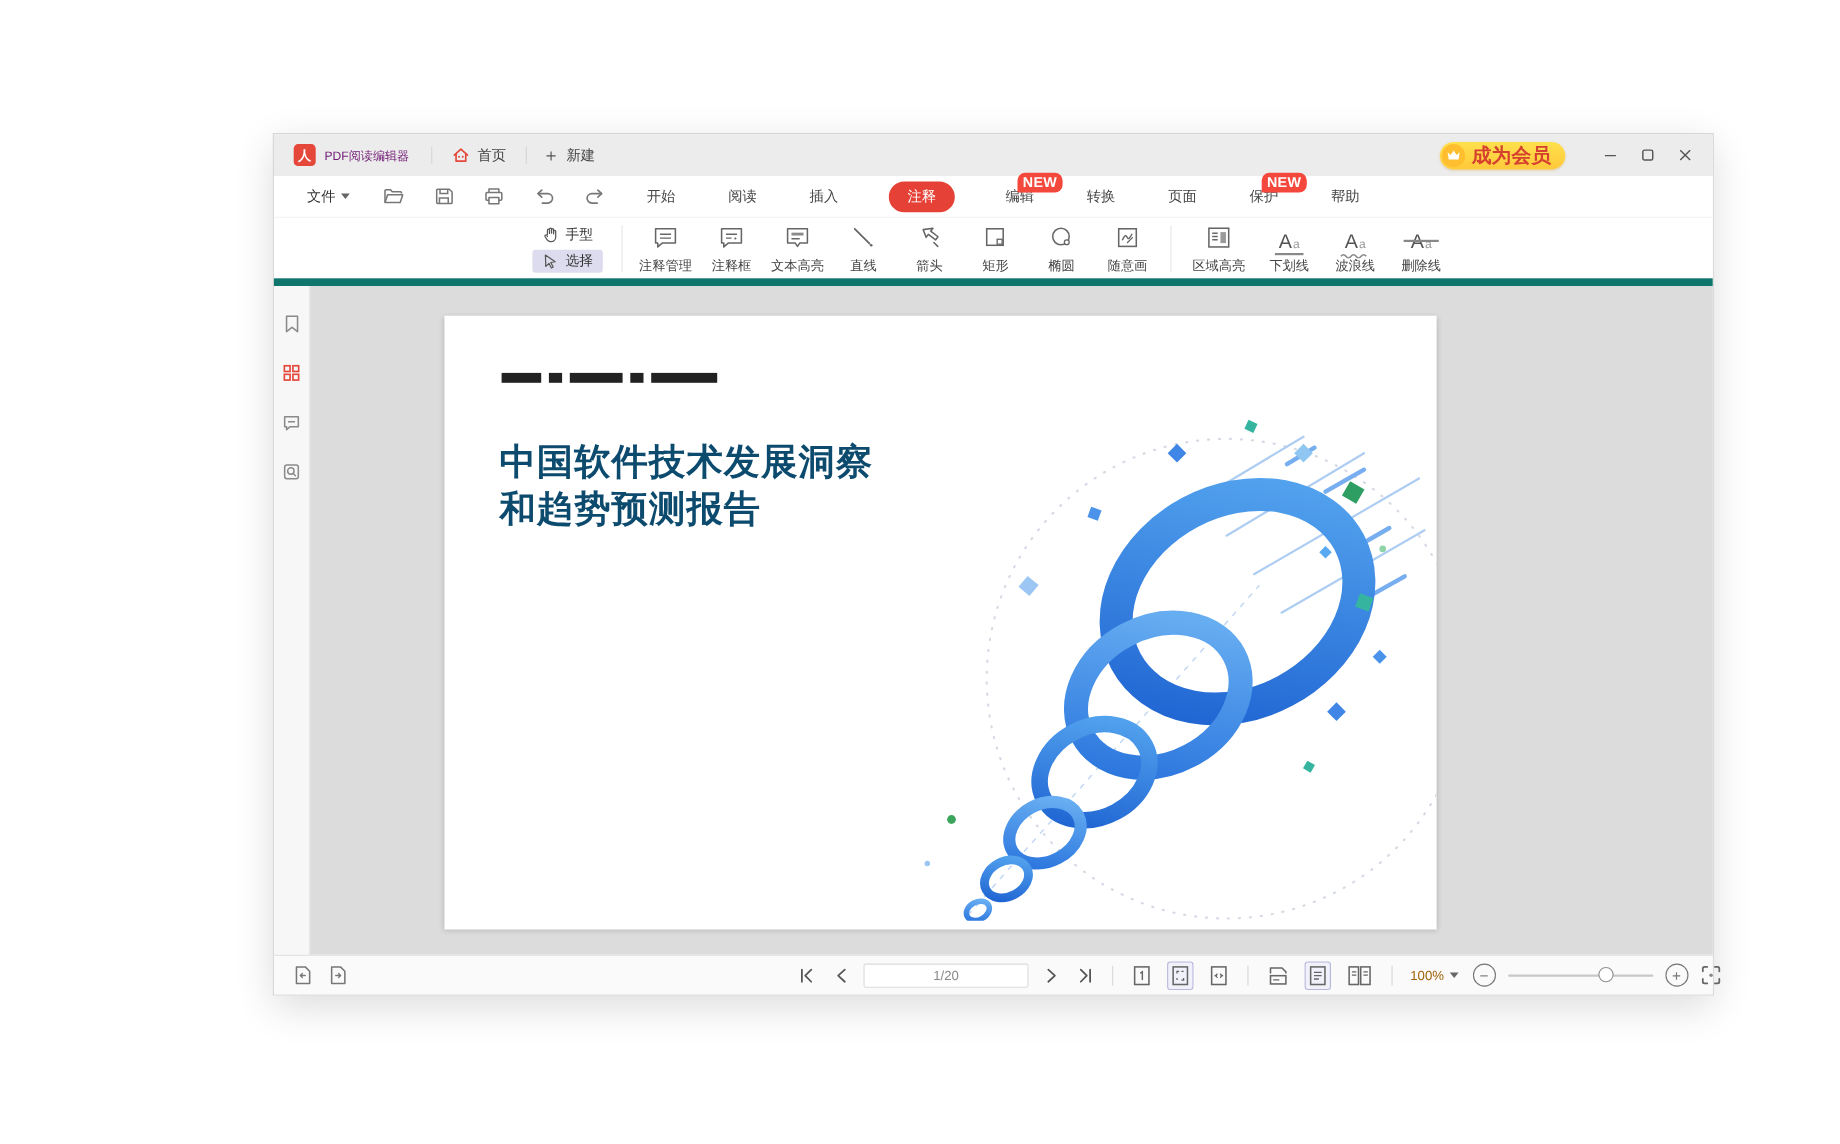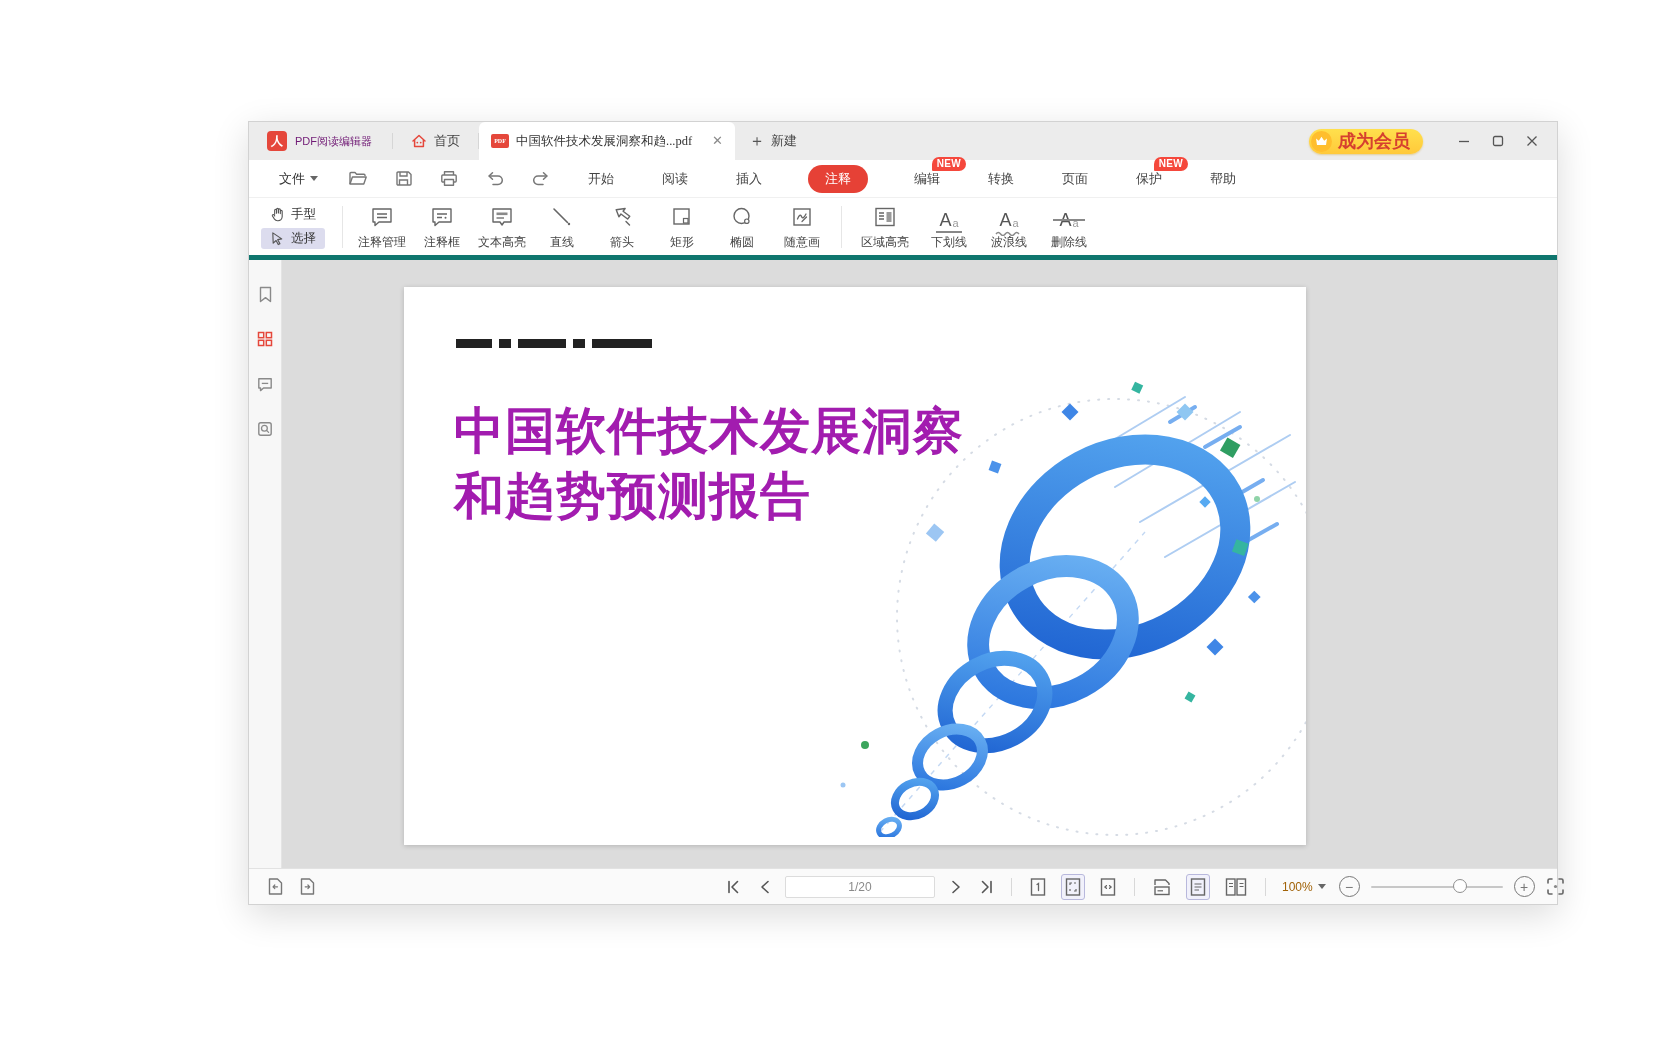--- a/index.html
+++ b/index.html
@@ -38,25 +38,25 @@
   .menubar { height:38px; flex:0 0 38px; background:#fff; display:flex; align-items:center;
     padding:0 22px 0 30px; border-bottom:1px solid #f0f0f0; }
   .file-btn { display:flex; align-items:center; gap:5px; font-size:13px; color:#333; margin-right:28px; }
   .caret-down { width:0; height:0; border-left:4px solid transparent; border-right:4px solid transparent; border-top:5px solid #666; }
   .qicons { display:flex; align-items:center; gap:24px; margin-right:34px; }
   .qbtn { width:22px; height:22px; display:flex; align-items:center; justify-content:center; }
   .menus { display:flex; align-items:center; gap:44px; }
   .menu-item { position:relative; font-size:13px; color:#444; padding:4px 2px; }
   .menu-item.active { background:#e64136; color:#fff; padding:5px 17px; border-radius:14px; }
   .new-badge { position:absolute; top:-9px; right:-24px; background:#f5483c; color:#fff;
-    font-size:10px; font-weight:bold; padding:1.5px 5px; border-radius:7px 7px 7px 1px; letter-spacing:.3px; }
+    font-size:13px; font-weight:bold; padding:1.5px 5px; border-radius:7px 7px 7px 1px; letter-spacing:.3px; }
 
   
-  .toolbar { height:62px; flex:0 0 62px; background:#fff; border-bottom:5px solid #0f766e;
-    display:flex; align-items:center; padding:0 12px; }
+  .toolbar { height:62px; flex:0 0 62px; background:#fff; border-bottom:7px solid #0f766e;
+    display:flex; align-items:center; padding:0 12px;justify-content:center; }
   .mode-group { display:flex; flex-direction:column; gap:3px; margin-right:8px; }
   .mode-item { display:flex; align-items:center; gap:6px; font-size:12.5px; color:#333; padding:2px 9px; border-radius:3px; }
   .mode-item.selected { background:#dcdcee; }
   .vdiv { width:1px; height:42px; background:#e6e6e6; margin:0 9px; flex:0 0 1px; }
   .tool { width:60px; display:flex; flex-direction:column; align-items:center; gap:5px; font-size:12px; color:#444; }
   .tool.wide { width:68px; }
   .tool-icon { height:26px; display:flex; align-items:flex-end; justify-content:center; }
   .aa-icon { position:relative; width:32px; height:24px; display:flex; align-items:flex-end; justify-content:center; color:#555; }
   .aa-big { font-size:18px; line-height:1; }
   .aa-small { font-size:11px; line-height:1; color:#999; margin-left:1px; }
@@ -67,22 +67,22 @@
   
   .content { flex:1; display:flex; min-height:0; }
   .side { width:33px; flex:0 0 33px; background:#f7f7f7; border-right:1px solid #e4e4e4;
     display:flex; flex-direction:column; align-items:center; padding-top:24px; gap:25px; }
   .side-btn { width:20px; height:20px; display:flex; align-items:center; justify-content:center; }
   .viewer { flex:1; background:#dcdcdc; position:relative; overflow:hidden; }
   .page { position:absolute; left:122px; top:27px; width:902px; height:558px; background:#fff;
     box-shadow:0 1px 5px rgba(0,0,0,.18); overflow:hidden; }
   .masked-logo { position:absolute; left:52px; top:52px; display:flex; align-items:center; gap:7px; }
   .masked-logo i { display:block; height:9px; background:#222; }
-  .doc-title { position:absolute; left:50px; top:112px; font-size:50px; font-weight:bold;
-    color:#a21caf; line-height:1.3; letter-spacing:1px; }
+  .doc-title { position:absolute; left:50px; top:112px; font-size:33px; font-weight:bold;
+    color:#0c4a6e; line-height:1.3; letter-spacing:1px; }
   .illus { position:absolute; left:380px; top:30px; }
 
   
   .statusbar { height:36px; flex:0 0 36px; background:#fafafa; border-top:1px solid #e2e2e2;
     display:flex; align-items:center; padding:0 16px; position:relative; font-size:12px; color:#555; }
   .sb-left { display:flex; align-items:center; gap:12px; }
   .sb-center { position:absolute; left:474px; display:flex; align-items:center; gap:11px; }
   .sb-btn { display:flex; align-items:center; justify-content:center; width:20px; height:22px; }
   .page-input { width:150px; height:22px; border:1px solid #dcdcdc; border-radius:2px; background:#fff;
     text-align:center; font-size:12px; color:#8a8a8a; font-family:"Liberation Sans",sans-serif; }
@@ -112,25 +112,20 @@
     <div class="tab">
       <svg class="ic" width="16" height="16" viewBox="0 0 16 16">
         <path d="M2 8 L8 2.5 L14 8" fill="none" stroke="#e5473b" stroke-width="1.5" stroke-linecap="round" stroke-linejoin="round"></path>
         <path d="M3.6 7.3 V13.5 H12.4 V7.3" fill="none" stroke="#e5473b" stroke-width="1.5" stroke-linecap="round" stroke-linejoin="round"></path>
         <circle cx="6.3" cy="9.6" r="0.9" fill="#e5473b"></circle>
           <circle cx="9.7" cy="9.6" r="0.9" fill="#e5473b"></circle>
       </svg>
       <span>首页</span>
     </div>
     <div class="tab-sep"></div>
-    <div class="tab tab-active">
-      <span class="pdf-chip">PDF</span>
-      <span class="tab-title">中国软件技术发展洞察和趋...pdf</span>
-      <span class="tab-close">✕</span>
-    </div>
     <div class="tab tab-new">
       <span class="plus-glyph">＋</span>
       <span>新建</span>
     </div>
     <div class="tabbar-spacer"></div>
     <div class="member">
       <span class="member-crown">
         <svg class="ic" width="13" height="11" viewBox="0 0 13 11">
             <path d="M1 2.5 L3.8 4.8 L6.5 0.8 L9.2 4.8 L12 2.5 L11 9 H2 Z" fill="#fff"></path>
           </svg>

